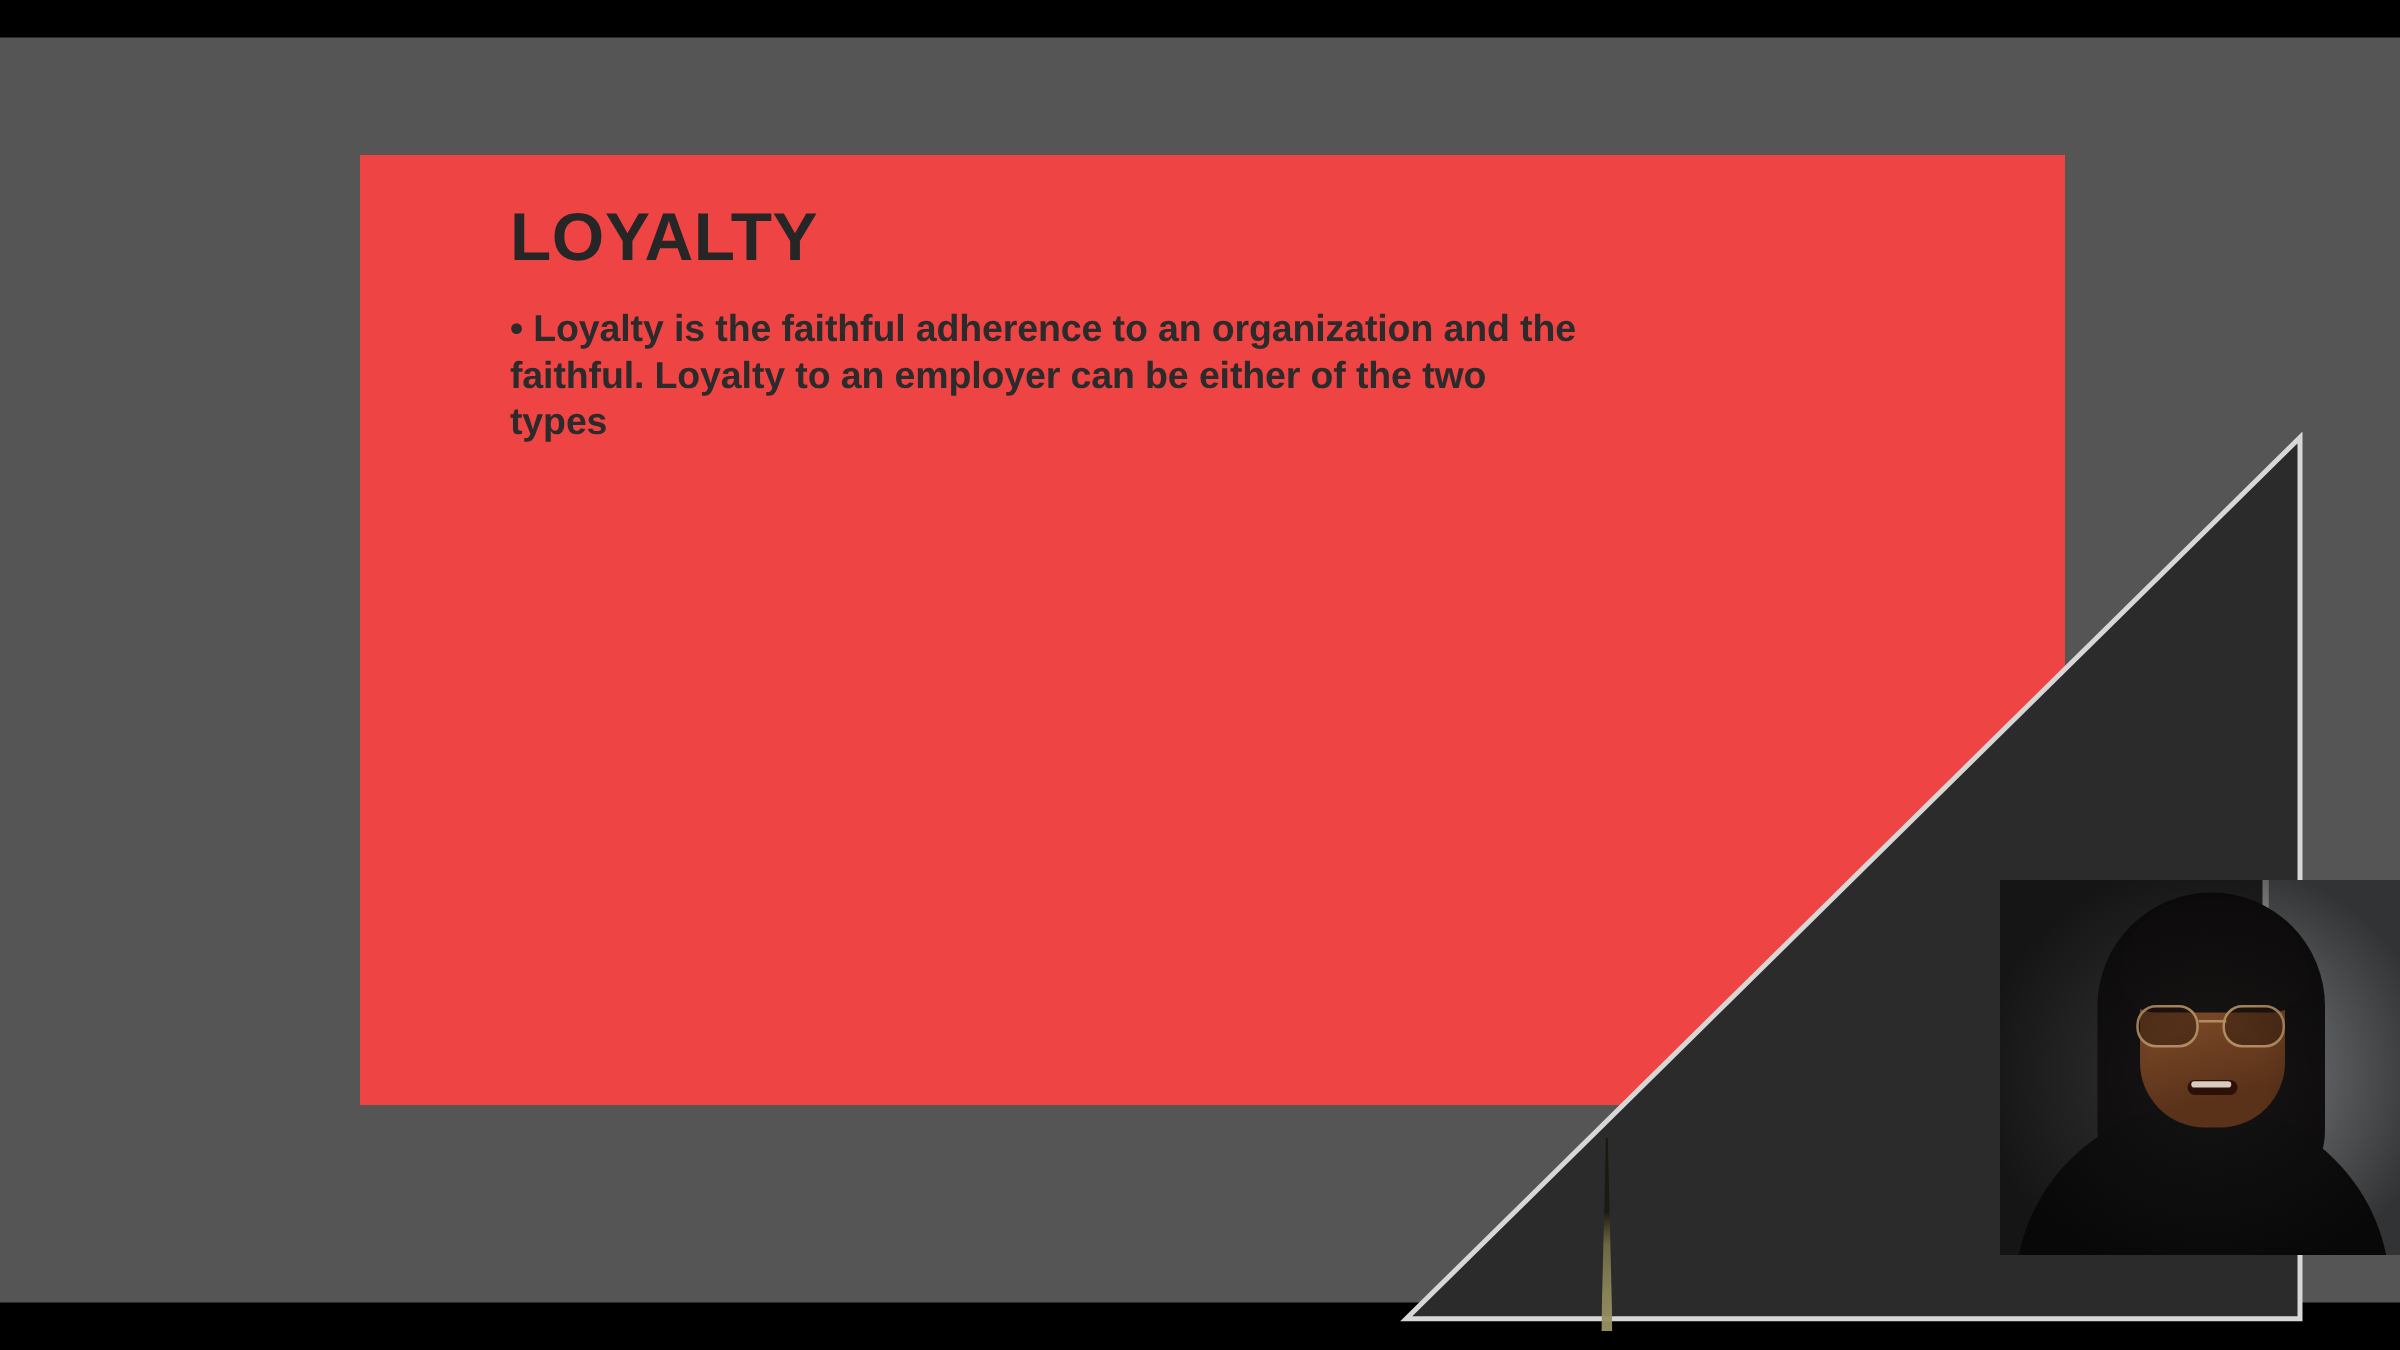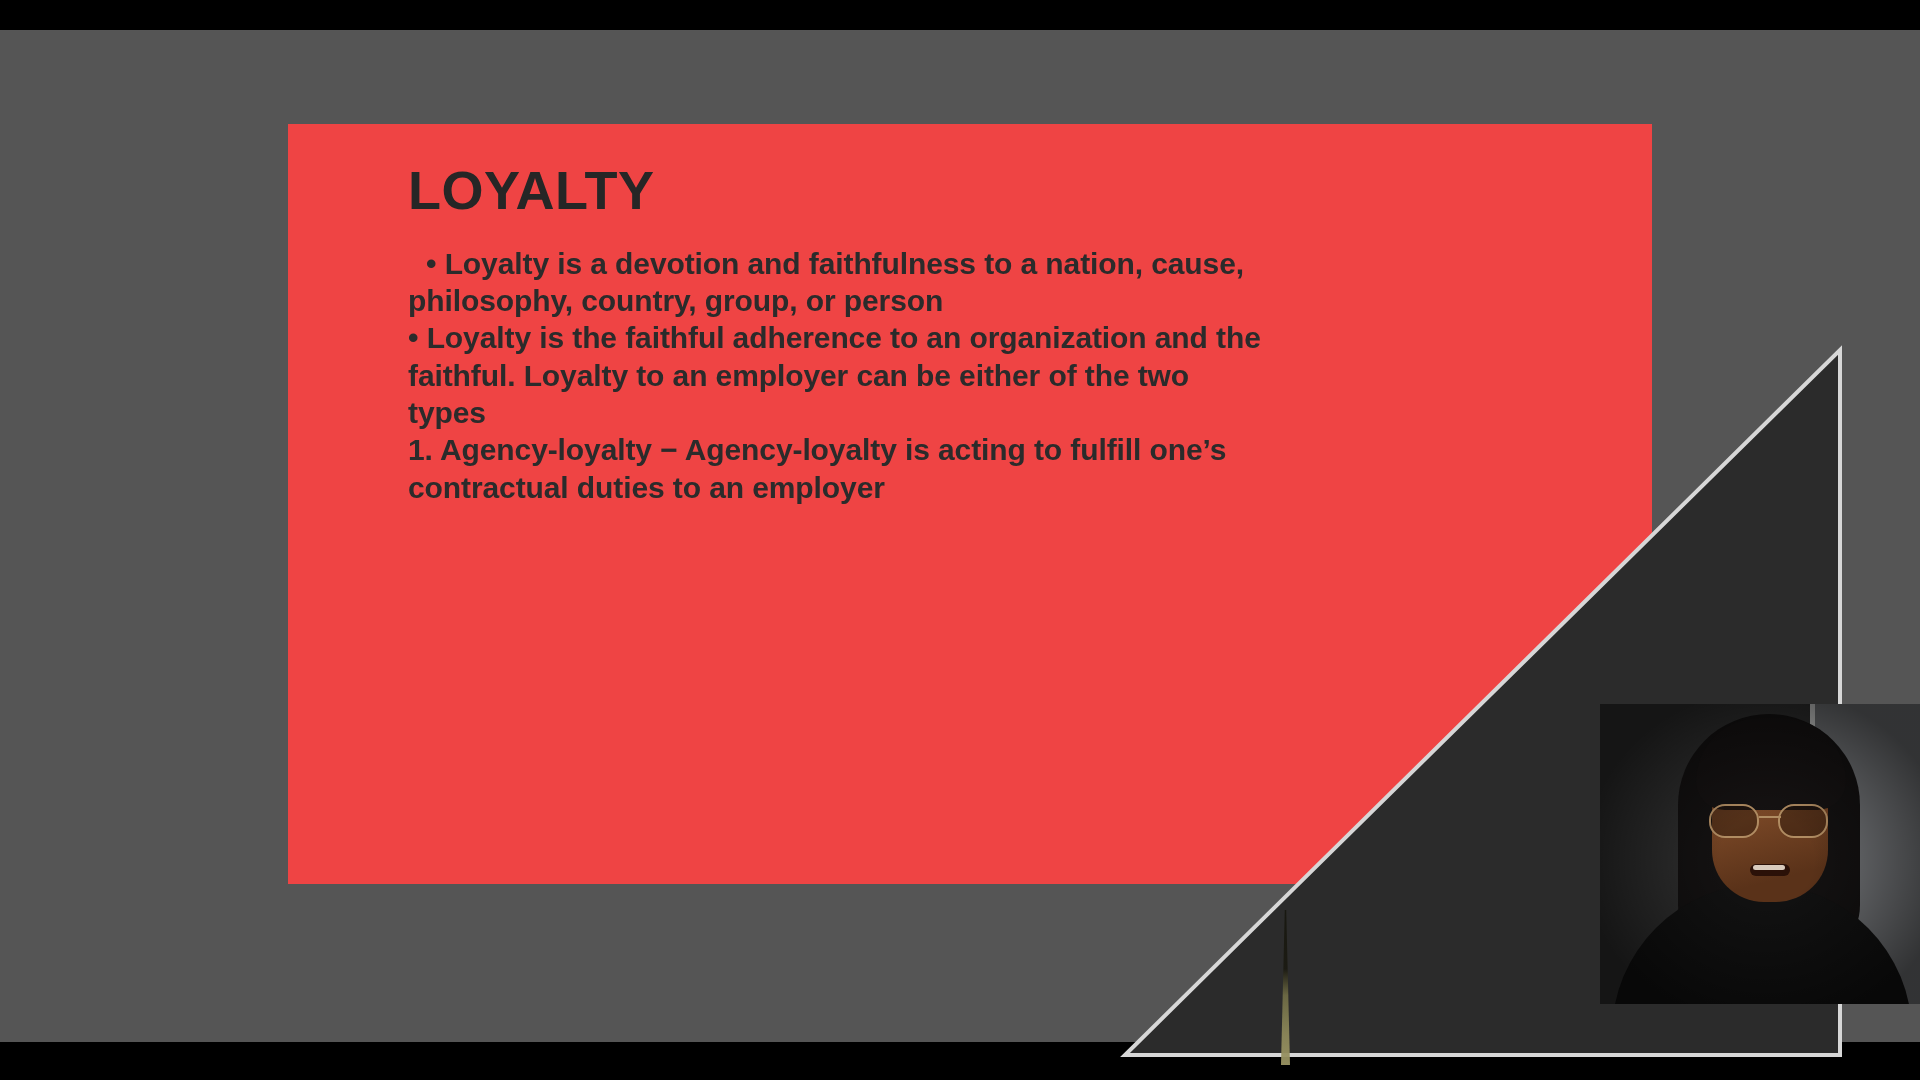--- a/index.html
+++ b/index.html
@@ -130,25 +130,23 @@
 <body>
 
 <div id="screen">
 
   <div id="viewport">
 
     <div id="slide">
       <div id="slide-body">
         <div class="slide-title">LOYALTY</div>
 
-        <div class="slide-para first"> • Loyalty is a devotion and faithfulness to a nation, cause, philosophy, country, group, or person</div>
 
         <div class="slide-para">• Loyalty is the faithful adherence to an organization and the faithful. Loyalty to an employer can be either of the two types</div>
 
-        <div class="slide-para">1. Agency-loyalty − Agency-loyalty is acting to fulfill one’s contractual duties to an employer</div>
 
       </div>
 
     </div>
 
     <div id="triangle-overlay">
       <svg viewBox="0 0 725 715" preserveAspectRatio="none" aria-hidden="true">
         <polygon points="720,5 720,710 5,710" fill="#2b2b2b" stroke="#d7d7d7" stroke-width="4"></polygon>
       </svg>
     </div>

